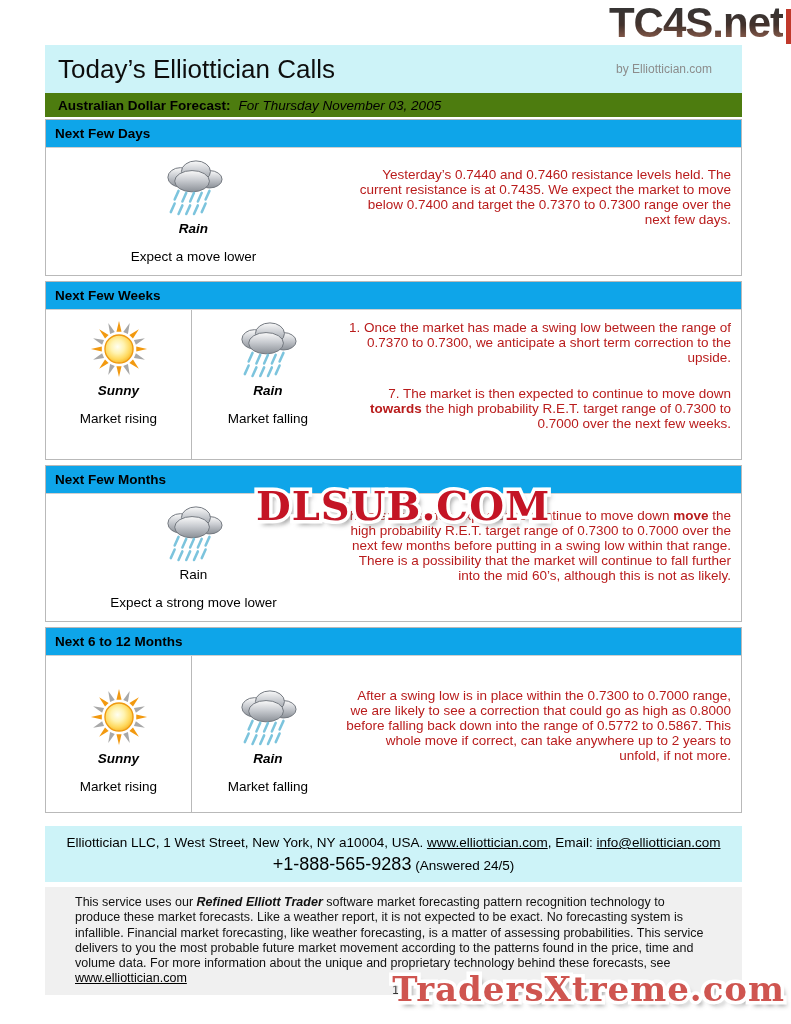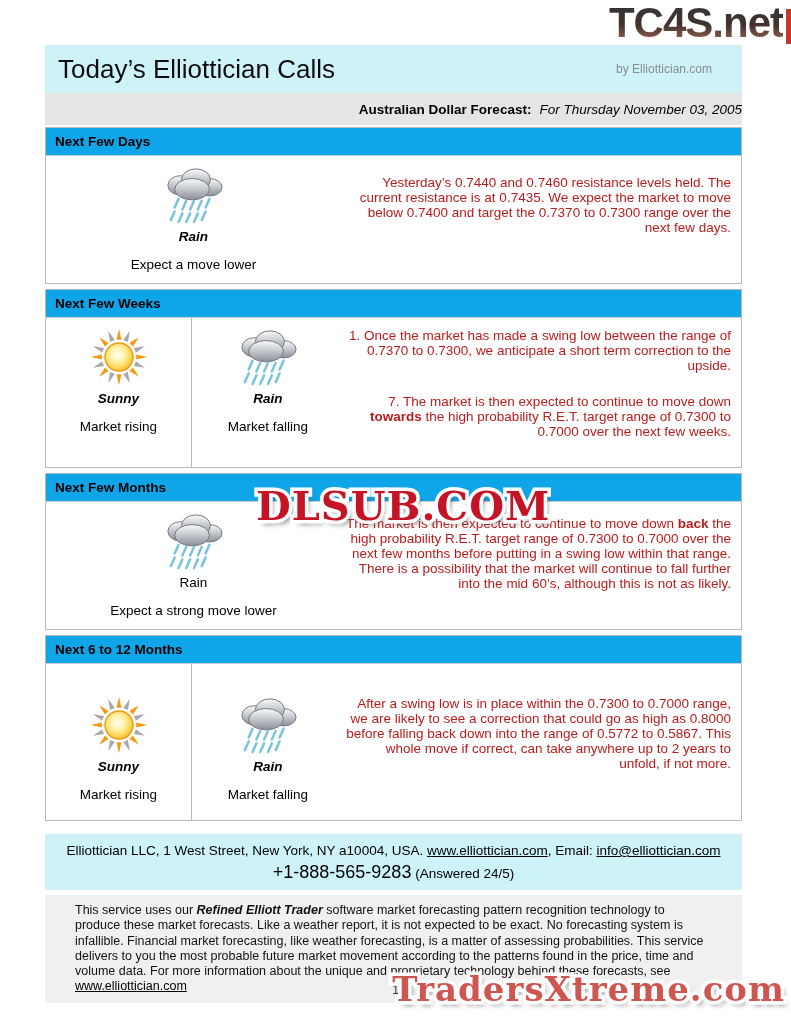--- a/index.html
+++ b/index.html
@@ -21,22 +21,22 @@
 
   
   .title-bar {
     background:#cdf3f8; height:48px; display:flex; align-items:center;
     justify-content:space-between; padding:0 30px 0 13px; box-sizing:border-box;
   }
   .title { font-size:26px; color:#0d0d0d; }
   .byline { font-size:12px; color:#8c8c8c; }
 
   .forecast-bar {
-    background:#e5e5e5; height:32px; display:flex; align-items:center;
-    padding-left:13px; font-size:13.5px; color:#000;justify-content:flex-end;
+    background:#4d7c0f; height:24px; display:flex; align-items:center;
+    padding-left:13px; font-size:13.5px; color:#000;
   }
   .fb-label { font-weight:bold; }
   .fb-date { font-style:italic; margin-left:8px; }
 
   
   .section { border:1px solid #b9b9b9; margin-top:2px; margin-bottom:5px; background:#fff; }
   .section-header {
     background:#0ea5e9; border-bottom:1px solid #cfcfcf;
     font-weight:bold; font-size:13.5px; color:#000; padding:6px 9px;
   }
@@ -221,21 +221,21 @@
       <div class="section-header">Next Few Months</div>
       <div class="section-body h127">
         <div class="wx-col wx-wide">
           <svg class="wx-icon">
               <use href="#icon-rain"></use>
             </svg>
           <div class="wx-label">Rain</div>
           <div class="wx-caption">Expect a strong move lower</div>
         </div>
         <div class="text-col tpad14">
-          <p><span>The market is then expected to continue to move down </span><span class="seg-b">back</span><span> the high probability R.E.T. target range of 0.7300 to 0.7000 over the next few months before putting in a swing low within that range.  There is a possibility that the market will continue to fall further into the mid 60’s, although this is not as likely.</span></p>
+          <p><span>The market is then expected to continue to move down </span><span class="seg-b">move</span><span> the high probability R.E.T. target range of 0.7300 to 0.7000 over the next few months before putting in a swing low within that range.  There is a possibility that the market will continue to fall further into the mid 60’s, although this is not as likely.</span></p>
         </div>
       </div>
     </div>
 
     <div class="section">
       <div class="section-header">Next 6 to 12 Months</div>
       <div class="section-body h156">
         <div class="wx-col wx-c1 pt32">
           <svg class="wx-icon">
               <use href="#icon-sun"></use>

